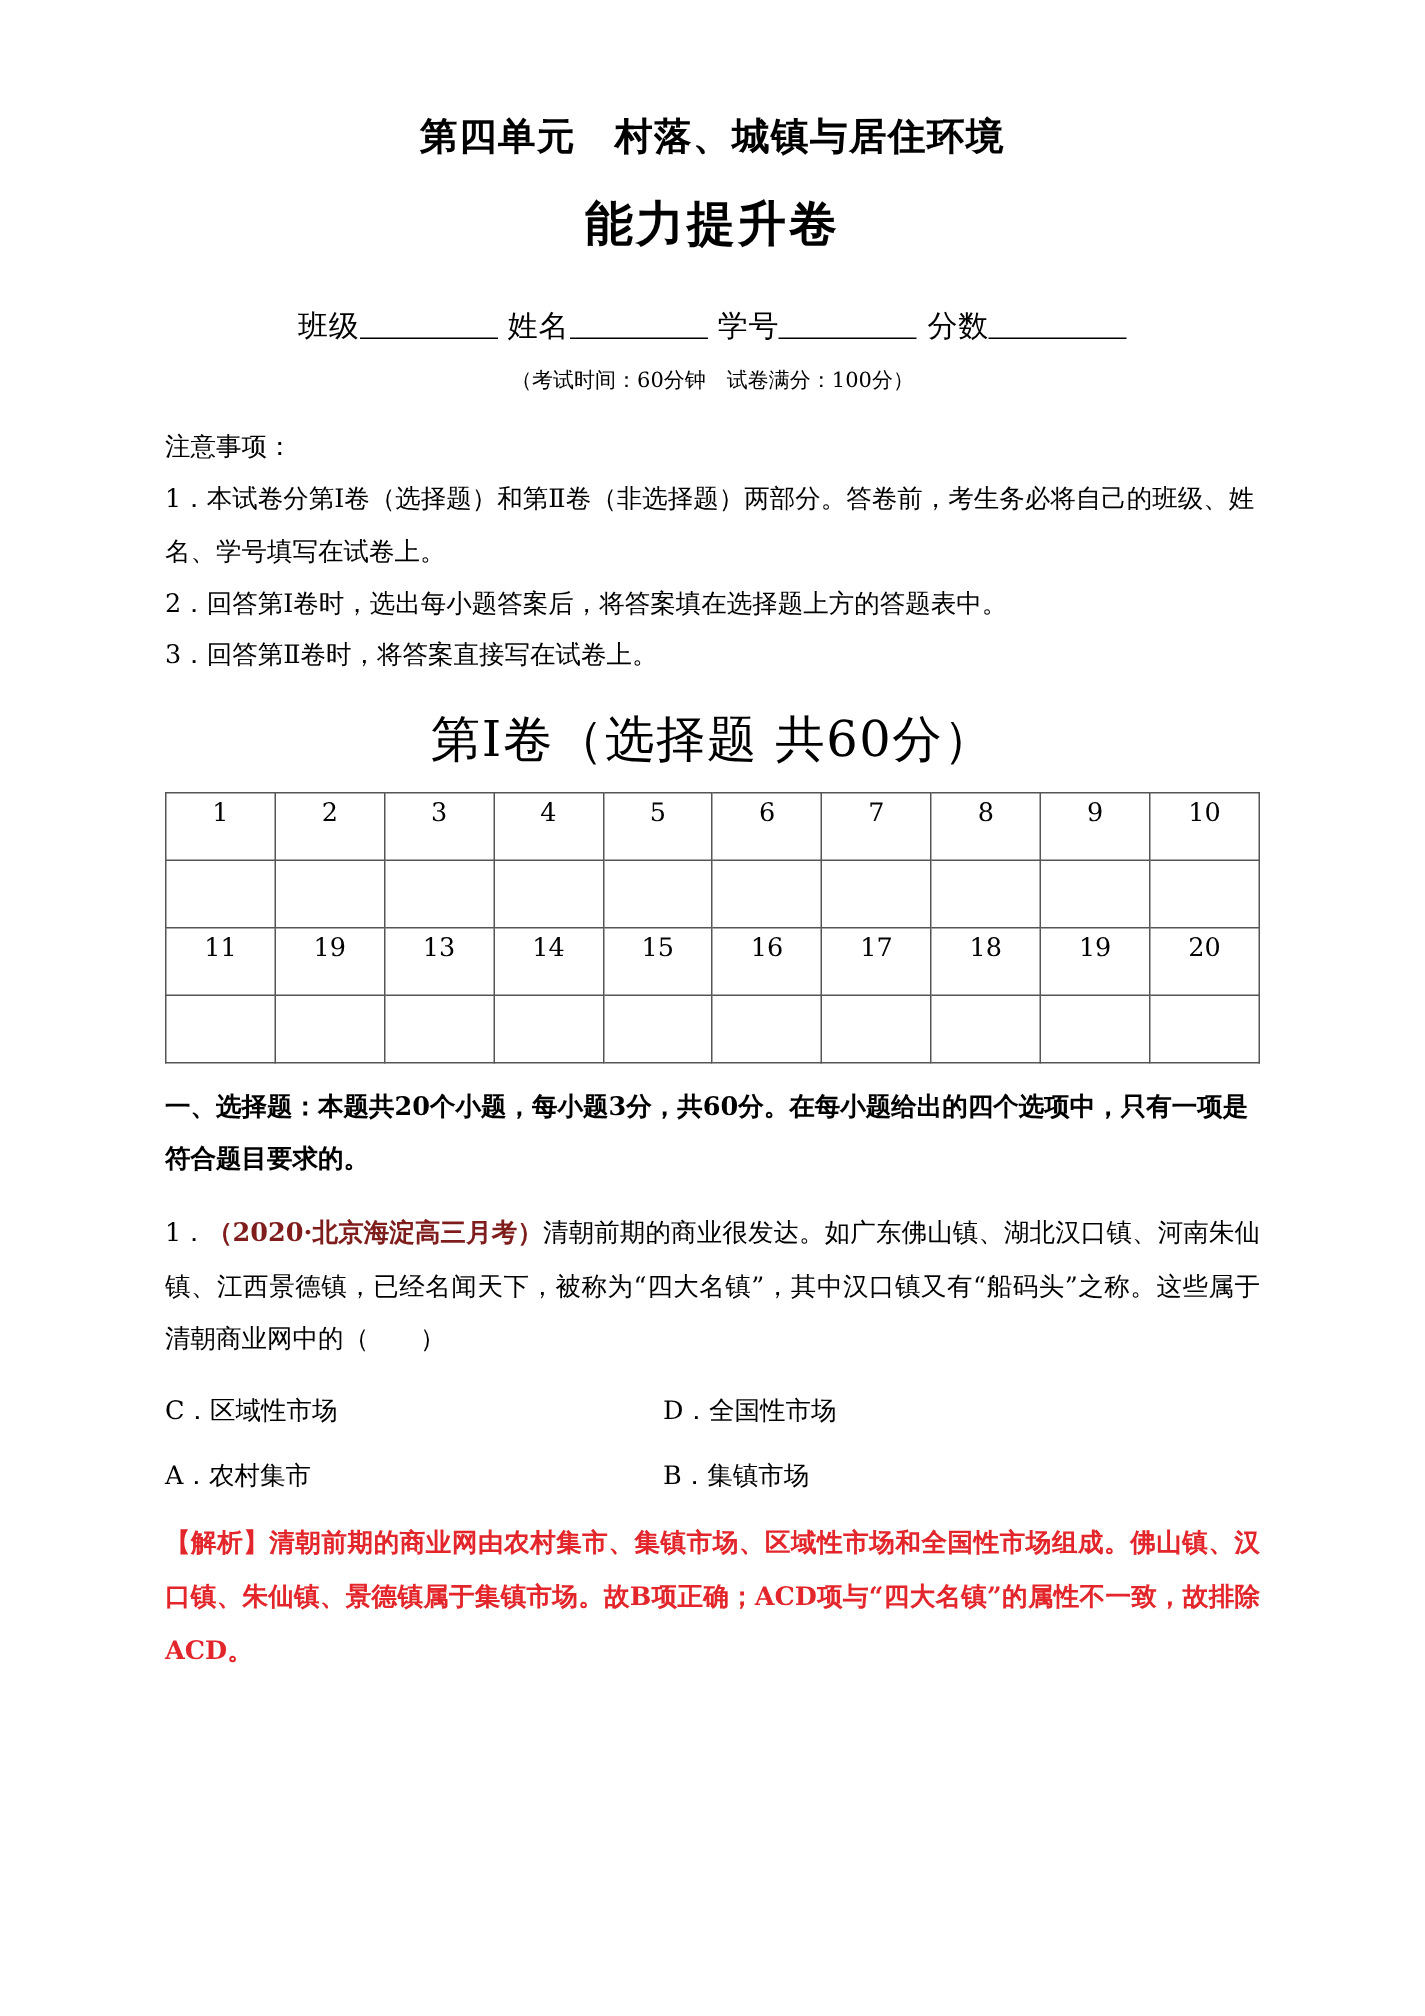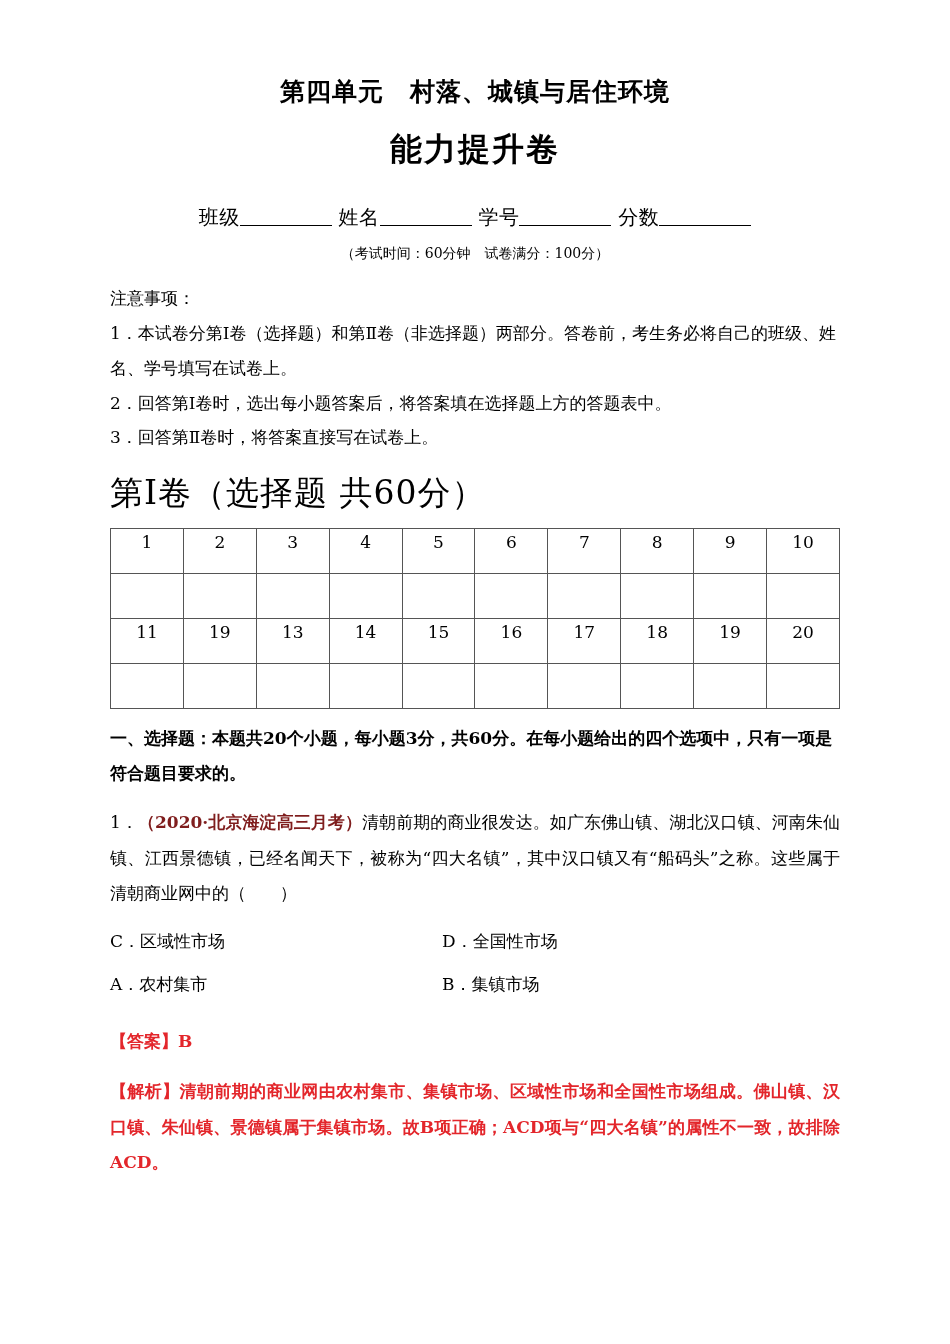--- a/index.html
+++ b/index.html
@@ -70,21 +70,21 @@
     margin-top: 18px;
     font-size: 17px;
     line-height: 2.05;
   }
   .notes .note-row {
     white-space: normal;
   }
 
   
   .section-heading {
-    text-align: left;
+    text-align: center;
     font-size: 33px;
     margin-top: 16px;
     margin-bottom: 12px;
     letter-spacing: 1px;
     white-space: pre;
   }
 
   
   .answer-table {
     border-collapse: collapse;
@@ -234,16 +234,15 @@
     <div class="option-row">
       <div class="option-cell">C．区域性市场</div>
       <div class="option-cell">D．全国性市场</div>
     </div>
     <div class="option-row">
       <div class="option-cell">A．农村集市</div>
       <div class="option-cell">B．集镇市场</div>
     </div>
   </div>
 
-  <div class="answer-block">【答案】B</div>
   <div class="analysis-block">【解析】清朝前期的商业网由农村集市、集镇市场、区域性市场和全国性市场组成。佛山镇、汉口镇、朱仙镇、景德镇属于集镇市场。故B项正确；ACD项与“四大名镇”的属性不一致，故排除ACD。</div>
 
 </div>
 
 </body></html>

